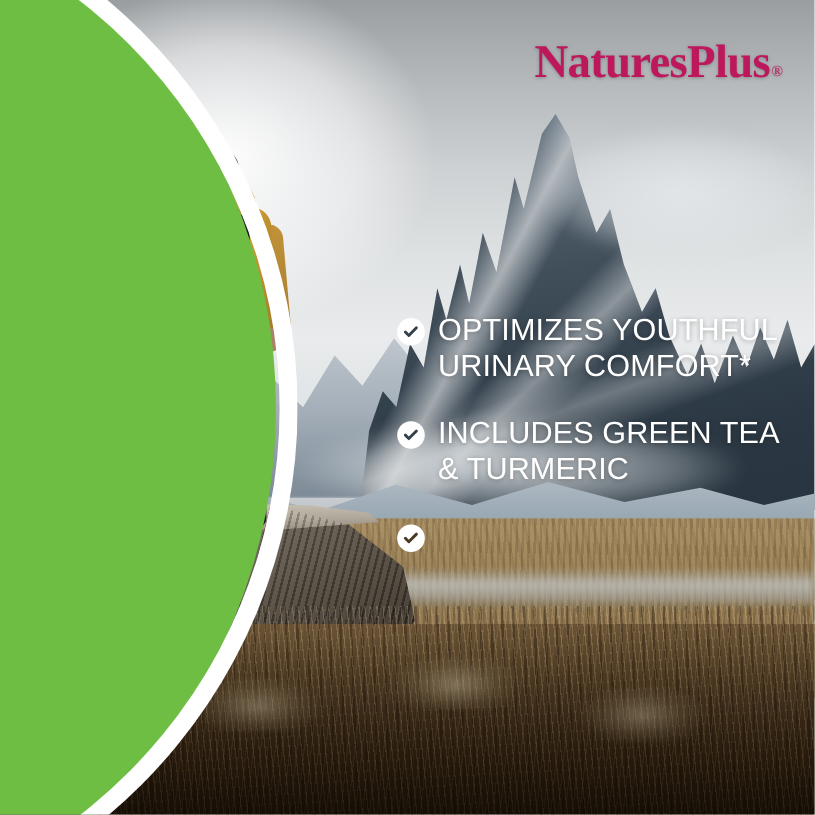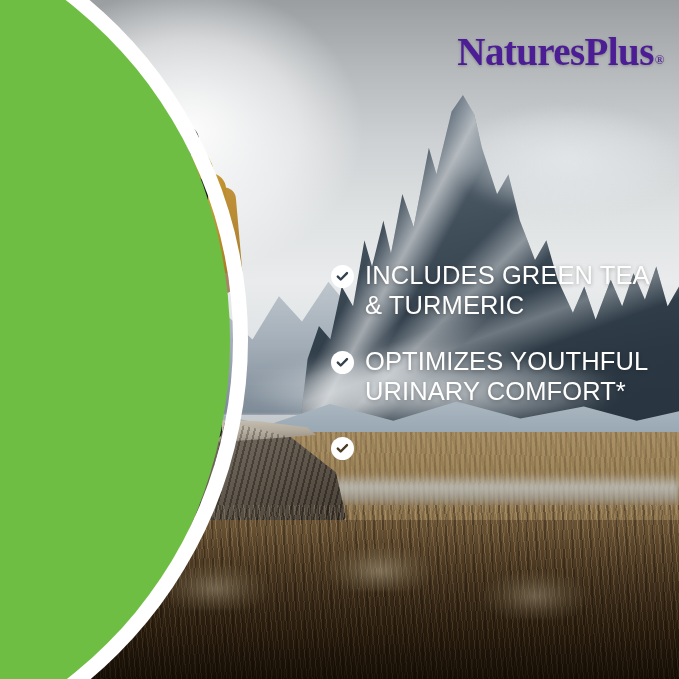--- a/index.html
+++ b/index.html
@@ -297,22 +297,22 @@
     background: transparent;
     border-right: 15px solid #ffffff;
     border-top: 15px solid #ffffff;
     border-bottom: 15px solid #ffffff;
     box-sizing: border-box;
   }
 
   
   .logo {
     position: absolute;
-    right: 16px; top: 32px;
-    color: #4c1d95;
+    right: 28px; top: 32px;
+    color: #be185d;
     font-family: "Liberation Serif", "DejaVu Serif", serif;
     font-size: 39px;
     font-weight: 700;
     letter-spacing: -0.6px;
     line-height: 1;
     white-space: nowrap;
     text-shadow: 0 1px 3px rgba(0,0,0,0.25);
   }
   .logo .reg {
     font-size: 13px;
@@ -416,32 +416,32 @@
   <div class="logo"><span>NaturesPlus</span><span class="reg">®</span></div>
 
   <div class="bullets">
 
     <div class="bullet">
       <span class="check">
         <svg width="13" height="13" viewBox="0 0 13 13" aria-hidden="true">
           <path d="M1.8 6.6 L4.7 9.5 L11.0 3.1" fill="none" stroke="#33414d" stroke-width="2.4" stroke-linecap="round" stroke-linejoin="round"></path>
         </svg>
       </span>
-      <span class="bullet-text">INCLUDES GREEN TEA
-&amp; TURMERIC</span>
+      <span class="bullet-text">OPTIMIZES YOUTHFUL
+URINARY COMFORT*</span>
     </div>
 
     <div class="bullet">
       <span class="check">
         <svg width="13" height="13" viewBox="0 0 13 13" aria-hidden="true">
           <path d="M1.8 6.6 L4.7 9.5 L11.0 3.1" fill="none" stroke="#33414d" stroke-width="2.4" stroke-linecap="round" stroke-linejoin="round"></path>
         </svg>
       </span>
-      <span class="bullet-text">OPTIMIZES YOUTHFUL
-URINARY COMFORT*</span>
+      <span class="bullet-text">INCLUDES GREEN TEA
+&amp; TURMERIC</span>
     </div>
 
     <div class="bullet">
       <span class="check">
         <svg width="13" height="13" viewBox="0 0 13 13" aria-hidden="true">
           <path d="M1.8 6.6 L4.7 9.5 L11.0 3.1" fill="none" stroke="#4a3a22" stroke-width="2.4" stroke-linecap="round" stroke-linejoin="round"></path>
         </svg>
       </span>
     </div>
 

